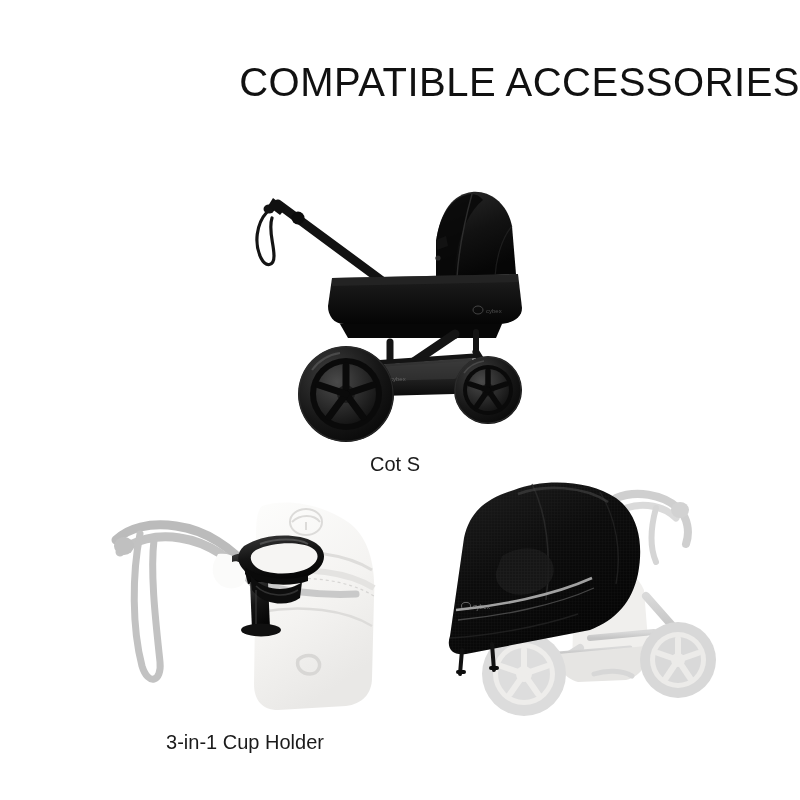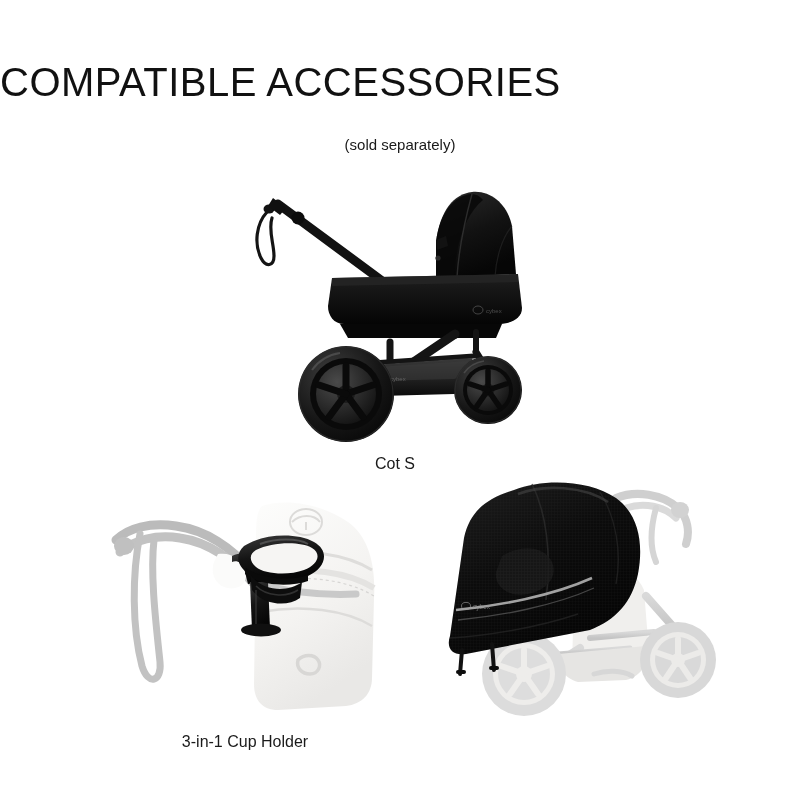--- a/index.html
+++ b/index.html
@@ -15,21 +15,21 @@
     font-family: "Liberation Sans", sans-serif;
     overflow: hidden;
   }
 
   
   #page-title {
     position: absolute;
     left: 0;
     top: 60px;
     width: 800px;
-    text-align: left;
+    text-align: right;
     font-size: 40px;
     line-height: 44px;
     font-weight: 300;
     letter-spacing: 0.5px;
     color: #111111;
     white-space: nowrap;
   }
   #page-subtitle {
     position: absolute;
     left: 0;
@@ -47,21 +47,21 @@
     position: absolute;
   }
   .product-art {
     position: absolute;
     left: 0;
     top: 0;
   }
   .product-caption {
     position: absolute;
     text-align: center;
-    font-size: 16px;
+    font-size: 20px;
     line-height: 18px;
     font-weight: 400;
     color: #1a1a1a;
     white-space: nowrap;
   }
 
   
   #cell-cot-s { left: 240px; top: 182px; width: 310px; height: 270px; }
   #caption-cot-s { left: 240px; top: 455px; width: 310px; }
 
@@ -75,21 +75,20 @@
 
   svg { display: block; overflow: visible; }
 </style>
 </head>
 <body>
 
 <div id="page">
 
   <div id="page-title">COMPATIBLE ACCESSORIES</div>
 
-  <div id="page-subtitle">(sold separately)</div>
 
   <div class="product-cell" id="cell-cot-s">
     <svg class="product-art" width="310" height="270" viewBox="0 0 310 270">
       <defs>
         <linearGradient id="hoodG" x1="0" y1="0" x2="0.35" y2="1">
           <stop offset="0" stop-color="#2a2a2a"></stop>
           <stop offset="0.55" stop-color="#121212"></stop>
           <stop offset="1" stop-color="#060606"></stop>
         </linearGradient>
         <linearGradient id="bodyG" x1="0" y1="0" x2="0" y2="1">

